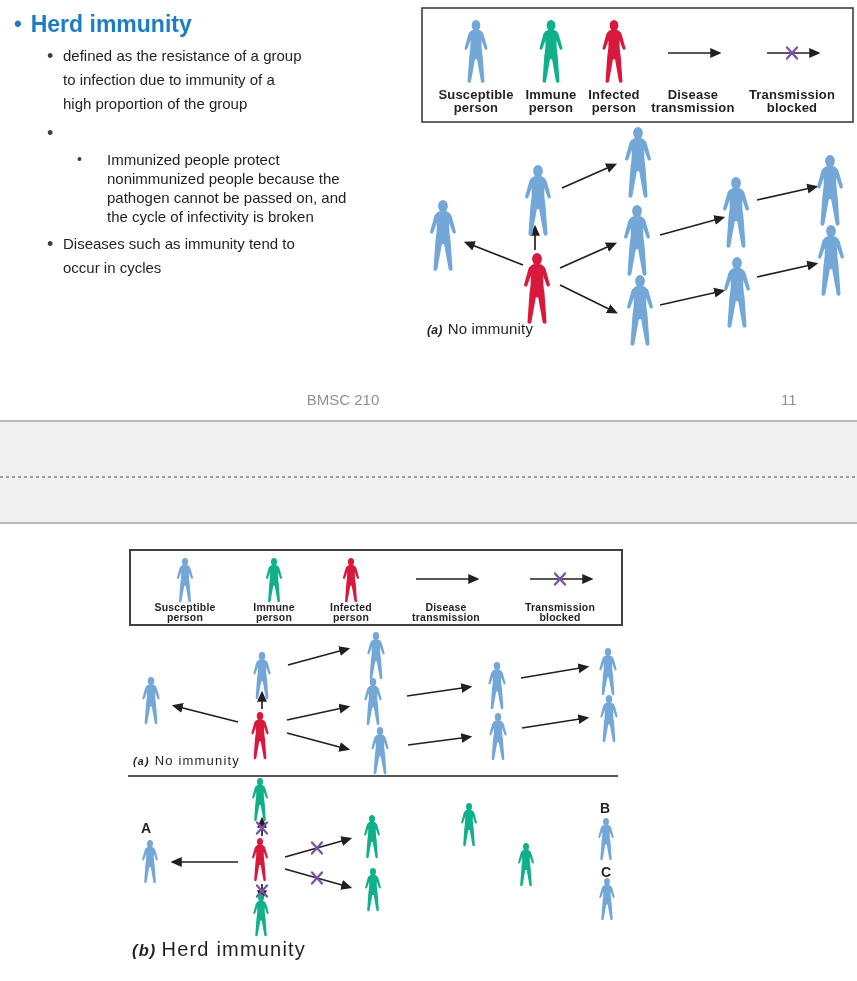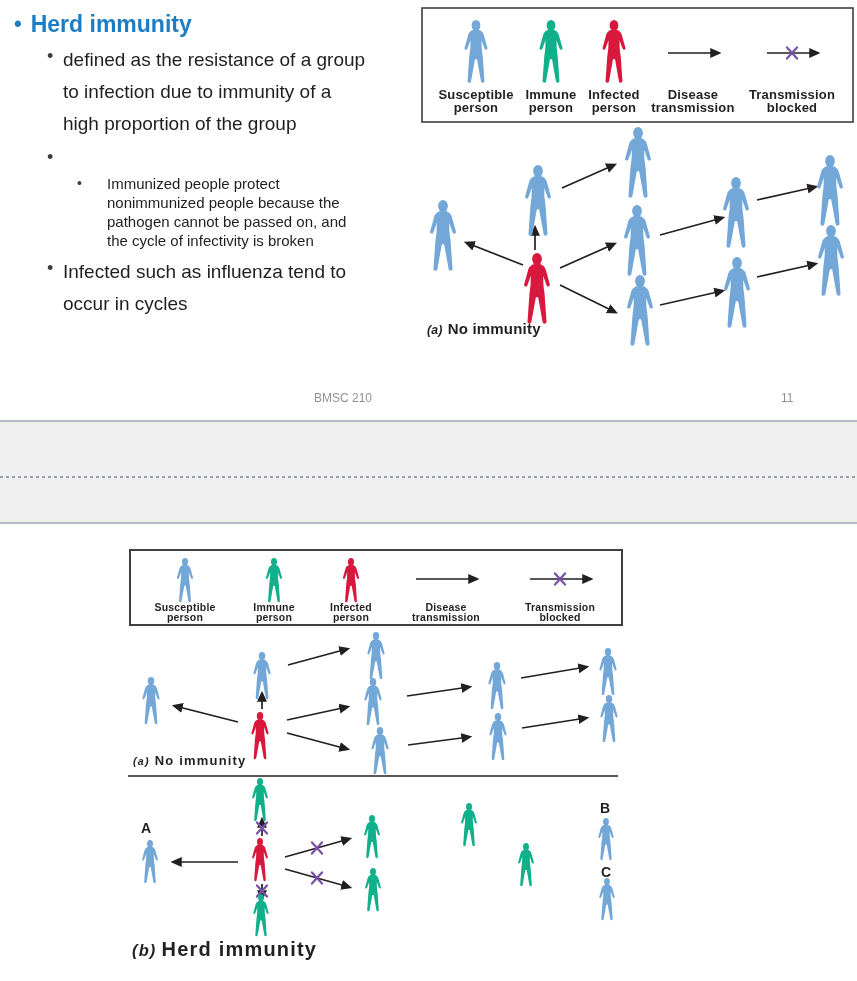--- a/index.html
+++ b/index.html
@@ -8,34 +8,34 @@
     font-family:"Liberation Sans",sans-serif;
   }
   .slide{position:absolute;left:0;top:0;width:857px;height:420px;background:#fff;}
   .title-row{position:absolute;left:14px;top:10px;display:flex;align-items:flex-start;}
   .title-dot{font-size:22px;line-height:28px;margin-right:9px;font-weight:bold;}
   .slide-title{font-size:23px;line-height:28px;font-weight:bold;margin:0;}
   .bullets{position:absolute;left:44px;top:44px;width:348px;}
   .b-row{display:flex;margin-bottom:5px;color:#1f1f1f;}
   .b-row .dot{flex:none;color:#3d3d3d;}
   .b-row.l1 .dot{width:16px;font-size:18px;line-height:24px;margin-left:3px;}
-  .b-row.l1 .btext{font-size:19px;line-height:32px;white-space:pre-line;}
+  .b-row.l1 .btext{font-size:15px;line-height:24px;white-space:pre-line;}
   .b-row.l2{margin-left:33px;margin-bottom:6px;}
   .b-row.l2 .dot{width:14px;font-size:14px;line-height:19px;}
   .b-row.l2 .btext{font-size:15px;line-height:19px;white-space:pre-line;margin-left:16px;}
-  .footer{position:absolute;left:0;top:391px;width:686px;height:16px;font-size:12px;color:#8f9193;}
+  .footer{position:absolute;left:0;top:391px;width:686px;height:16px;font-size:15px;color:#8f9193;}
   .footer .course{position:absolute;left:50%;transform:translateX(-50%);}
   .footer .pagenum{position:absolute;left:781px;}
   .fig{position:absolute;}
   .fig svg{position:absolute;left:0;top:0;}
   #fig-top{left:420px;top:6px;width:437px;height:350px;}
   #fig-bottom{left:128px;top:548px;width:497px;height:425px;}
   .panel-label{position:absolute;font-weight:bold;color:#231f20;white-space:nowrap;}
   .panel-label .pfx{font-style:italic;font-size:0.82em;margin-right:5px;font-weight:bold;}
-  .panel-label .plb{font-weight:700;}
+  .panel-label .plb{font-weight:400;}
   .marker-label{position:absolute;font-weight:800;font-size:14px;color:#231f20;}
   .separator{position:absolute;left:0;top:420px;width:857px;height:104px;box-sizing:border-box;
     background:#f0f0f1;border-top:2px solid #b6bcc3;border-bottom:2px solid #b6bcc3;}
   .separator .dash{position:absolute;left:0;top:54px;width:100%;height:2px;
     background:repeating-linear-gradient(90deg,#99a0a7 0 3px,transparent 3px 6px);}
   svg text{font-family:"Liberation Sans",sans-serif;}
 </style>
 </head>
 <body>
 
@@ -68,21 +68,21 @@
       </div>
       <div class="b-row l2">
         <span class="dot">•</span>
         <div class="btext">Immunized people protect
 nonimmunized people because the
 pathogen cannot be passed on, and
 the cycle of infectivity is broken</div>
       </div>
       <div class="b-row l1">
         <span class="dot">•</span>
-        <div class="btext">Infected such as influenza tend to
+        <div class="btext">Diseases such as immunity tend to
 occur in cycles</div>
       </div>
     </div>
 
   <div class="fig" id="fig-top">
     <svg id="svg-top" width="437" height="350">
         <rect x="2" y="2" width="431" height="114" fill="#ffffff" stroke="#3f3f3f" stroke-width="1.6"></rect>
         <use x="42.56" y="14" width="26.88" height="64" fill="#72a7d7" href="#person-shape" xlink:href="#person-shape"></use>
         <text x="56" y="93" text-anchor="middle" font-size="13" font-weight="bold" fill="#231f20" letter-spacing="0.2"><tspan x="56" dy="0">Susceptible</tspan><tspan x="56" dy="13">person</tspan></text>
         <use x="117.56" y="14" width="26.88" height="64" fill="#10b08b" href="#person-shape" xlink:href="#person-shape"></use>

